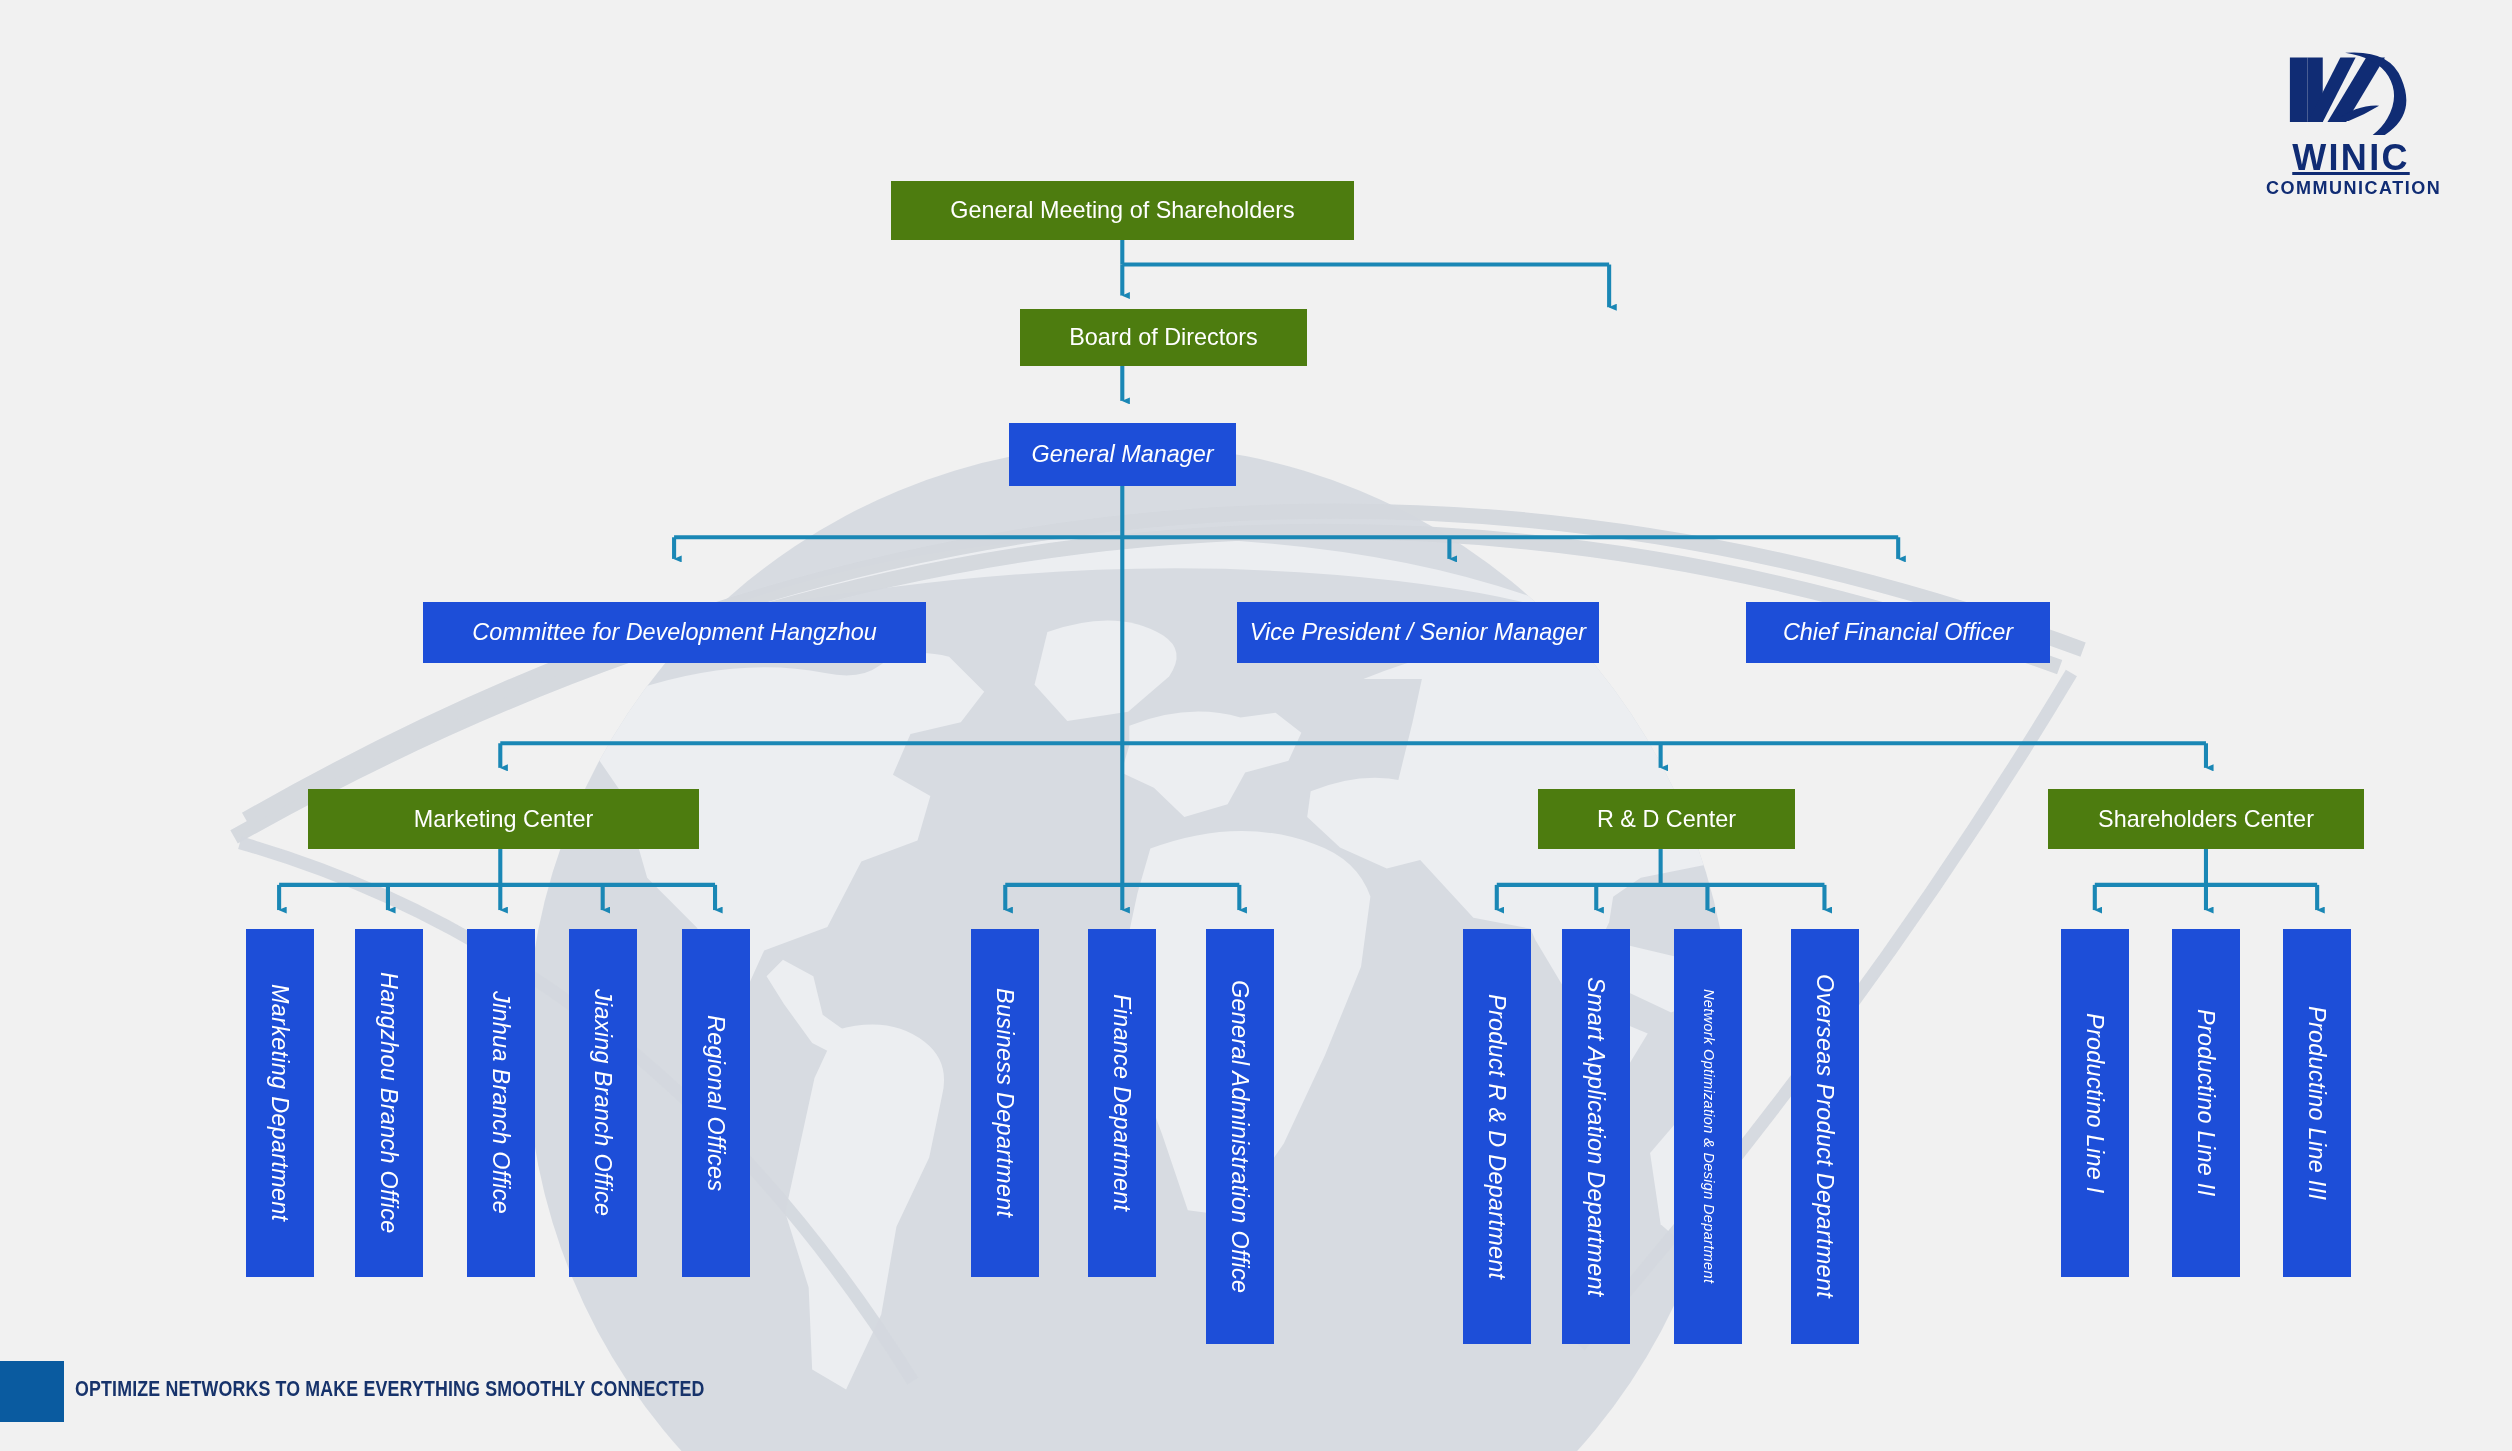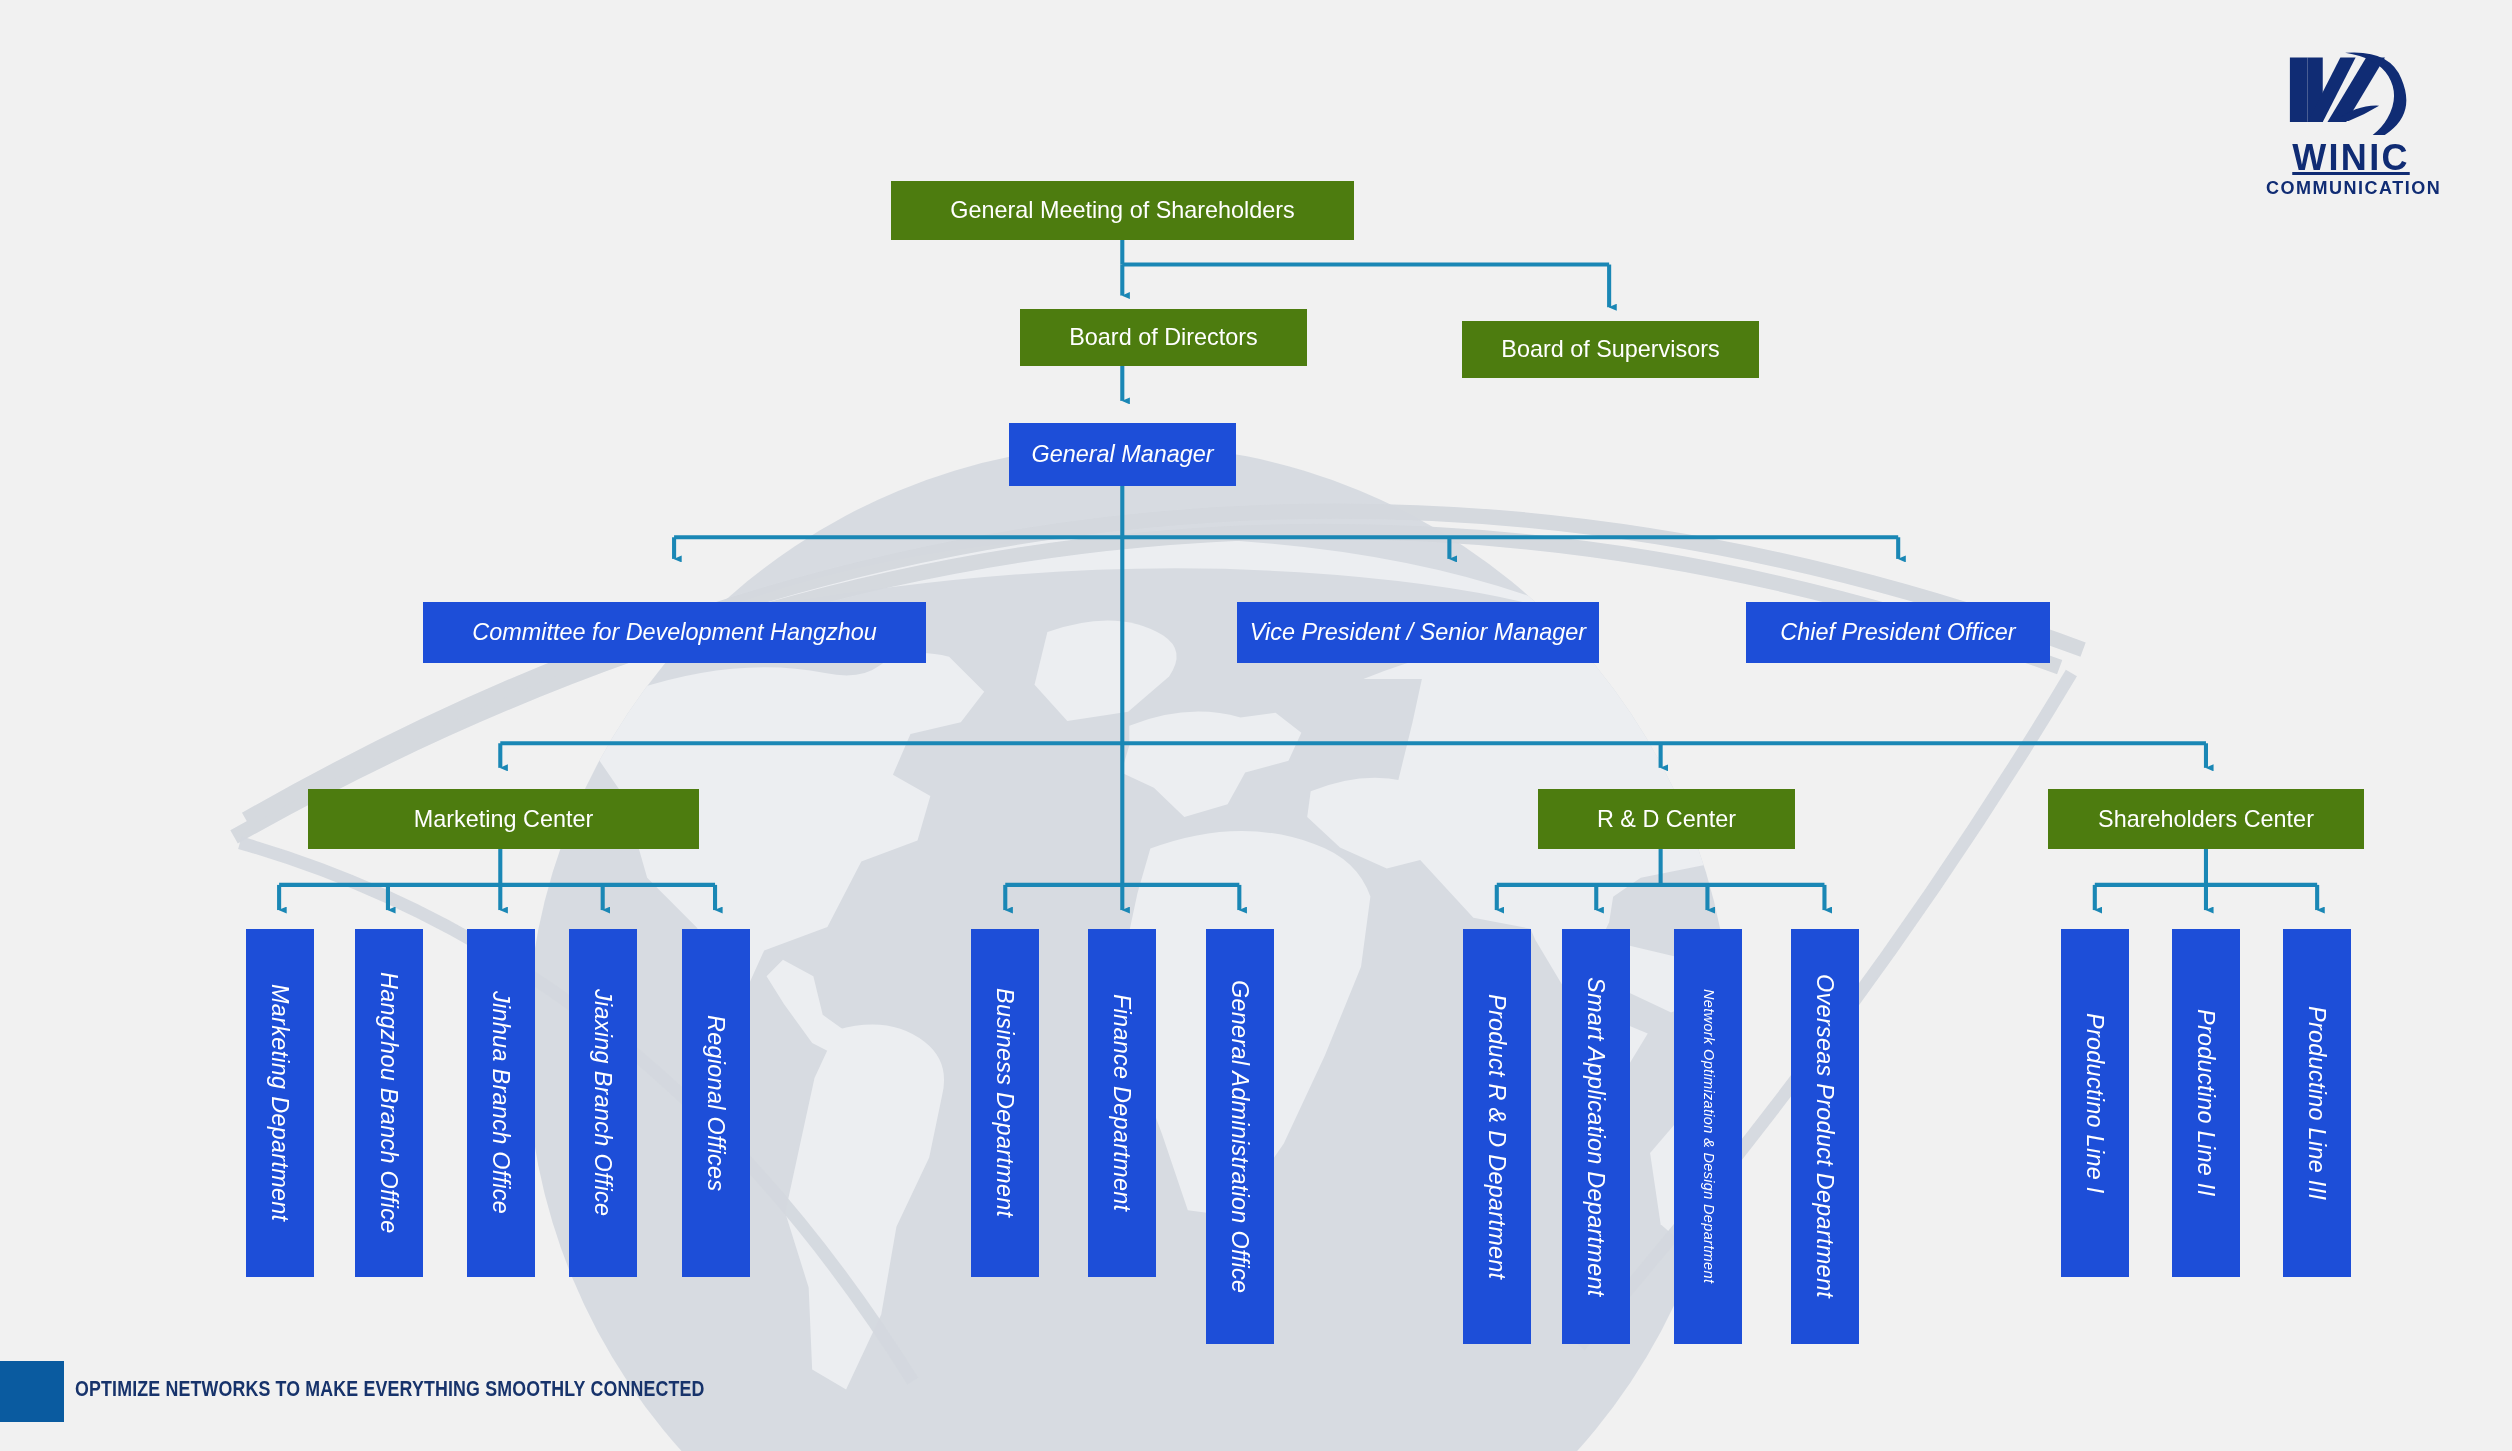--- a/index.html
+++ b/index.html
@@ -185,29 +185,28 @@
     <path d="M3960 1512 L3960 1555" marker-end="url(#arw)"></path>
   </g>
 </svg>
 
 <div id="chart">
 
   <div class="node dark h" style="left:891px; top:181px; width:463px; height:59px;">General Meeting of Shareholders</div>
 
   <div class="node dark h" style="left:1020px; top:309px; width:287px; height:57px;">Board of Directors</div>
 
-  <div class="node dark h" style="left:1462px; top:321px; width:297px; height:57px;">Board of Supervisors</div>
 
   <div class="node light h" style="left:1009px; top:423px; width:227px; height:63px;">General Manager</div>
 
   <div class="node light h" style="left:423px; top:602px; width:503px; height:61px;">Committee for Development Hangzhou</div>
 
   <div class="node light h" style="left:1237px; top:602px; width:362px; height:61px;">Vice President / Senior Manager</div>
 
-  <div class="node light h" style="left:1746px; top:602px; width:304px; height:61px;">Chief President Officer</div>
+  <div class="node light h" style="left:1746px; top:602px; width:304px; height:61px;">Chief Financial Officer</div>
 
   <div class="node dark h" style="left:308px; top:789px; width:391px; height:60px;">Marketing Center</div>
 
   <div class="node dark h" style="left:1538px; top:789px; width:257px; height:60px;">R &amp; D Center</div>
 
   <div class="node dark h" style="left:2048px; top:789px; width:316px; height:60px;">Shareholders Center</div>
 
   <div class="node light v" style="left:246px; top:929px; width:68px; height:348px;">Marketing Department</div>
 
   <div class="node light v" style="left:355px; top:929px; width:68px; height:348px;">Hangzhou Branch Office</div>

